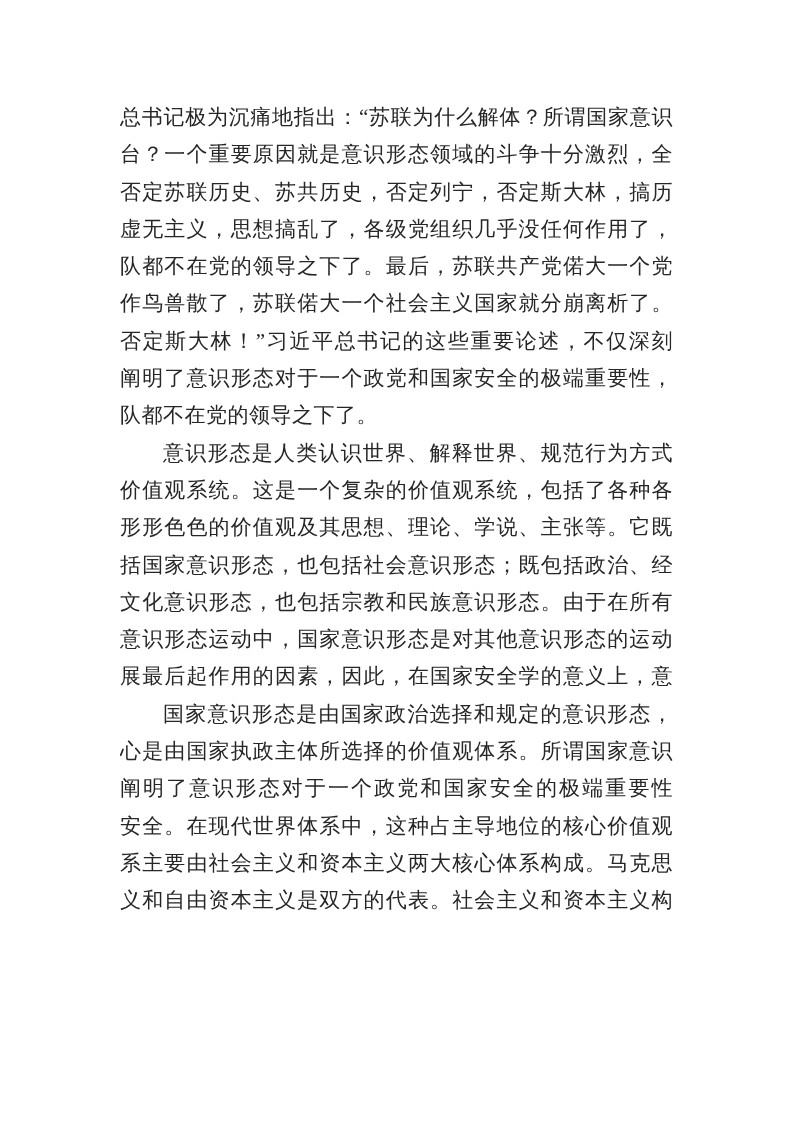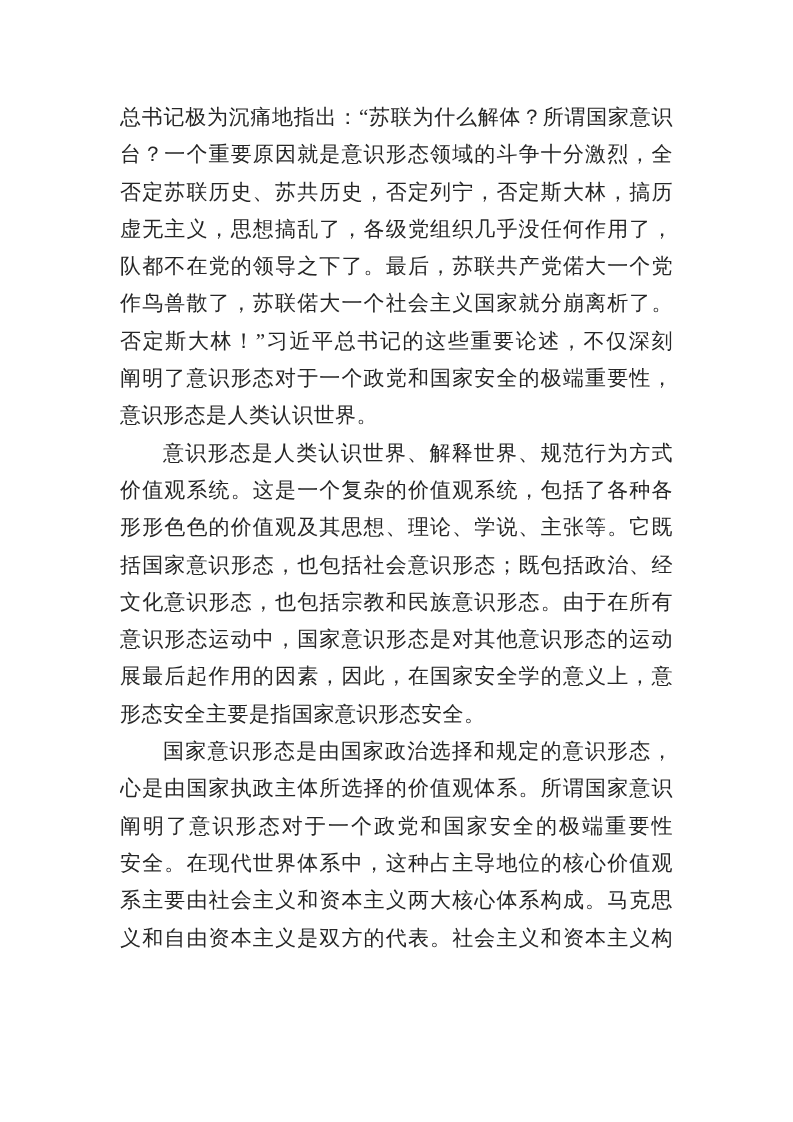--- a/index.html
+++ b/index.html
@@ -51,31 +51,30 @@
   <div class="text-block" id="text-block" style="color: rgb(38, 38, 38);">
       <div class="paragraph">
         <div class="line">总书记极为沉痛地指出：“苏联为什么解体？所谓国家意识形</div>
         <div class="line">台？一个重要原因就是意识形态领域的斗争十分激烈，全面</div>
         <div class="line">否定苏联历史、苏共历史，否定列宁，否定斯大林，搞历史</div>
         <div class="line">虚无主义，思想搞乱了，各级党组织几乎没任何作用了，军</div>
         <div class="line">队都不在党的领导之下了。最后，苏联共产党偌大一个党就</div>
         <div class="line">作鸟兽散了，苏联偌大一个社会主义国家就分崩离析了。这</div>
         <div class="line">否定斯大林！”习近平总书记的这些重要论述，不仅深刻</div>
         <div class="line">阐明了意识形态对于一个政党和国家安全的极端重要性，而</div>
-        <div class="line para-end">意识形态是人类认识世界。</div>
+        <div class="line para-end">队都不在党的领导之下了。</div>
       </div>
       <div class="paragraph">
         <div class="line indent">意识形态是人类认识世界、解释世界、规范行为方式的</div>
         <div class="line">价值观系统。这是一个复杂的价值观系统，包括了各种各样、</div>
         <div class="line">形形色色的价值观及其思想、理论、学说、主张等。它既包</div>
         <div class="line">括国家意识形态，也包括社会意识形态；既包括政治、经济、</div>
         <div class="line">文化意识形态，也包括宗教和民族意识形态。由于在所有的</div>
         <div class="line">意识形态运动中，国家意识形态是对其他意识形态的运动发</div>
         <div class="line">展最后起作用的因素，因此，在国家安全学的意义上，意识</div>
-        <div class="line para-end">形态安全主要是指国家意识形态安全。</div>
       </div>
       <div class="paragraph">
         <div class="line indent">国家意识形态是由国家政治选择和规定的意识形态，核</div>
         <div class="line">心是由国家执政主体所选择的价值观体系。所谓国家意识形</div>
         <div class="line">阐明了意识形态对于一个政党和国家安全的极端重要性</div>
         <div class="line">安全。在现代世界体系中，这种占主导地位的核心价值观体</div>
         <div class="line">系主要由社会主义和资本主义两大核心体系构成。马克思主</div>
         <div class="line para-end">义和自由资本主义是双方的代表。社会主义和资本主义构成</div>
       </div>
     </div>

